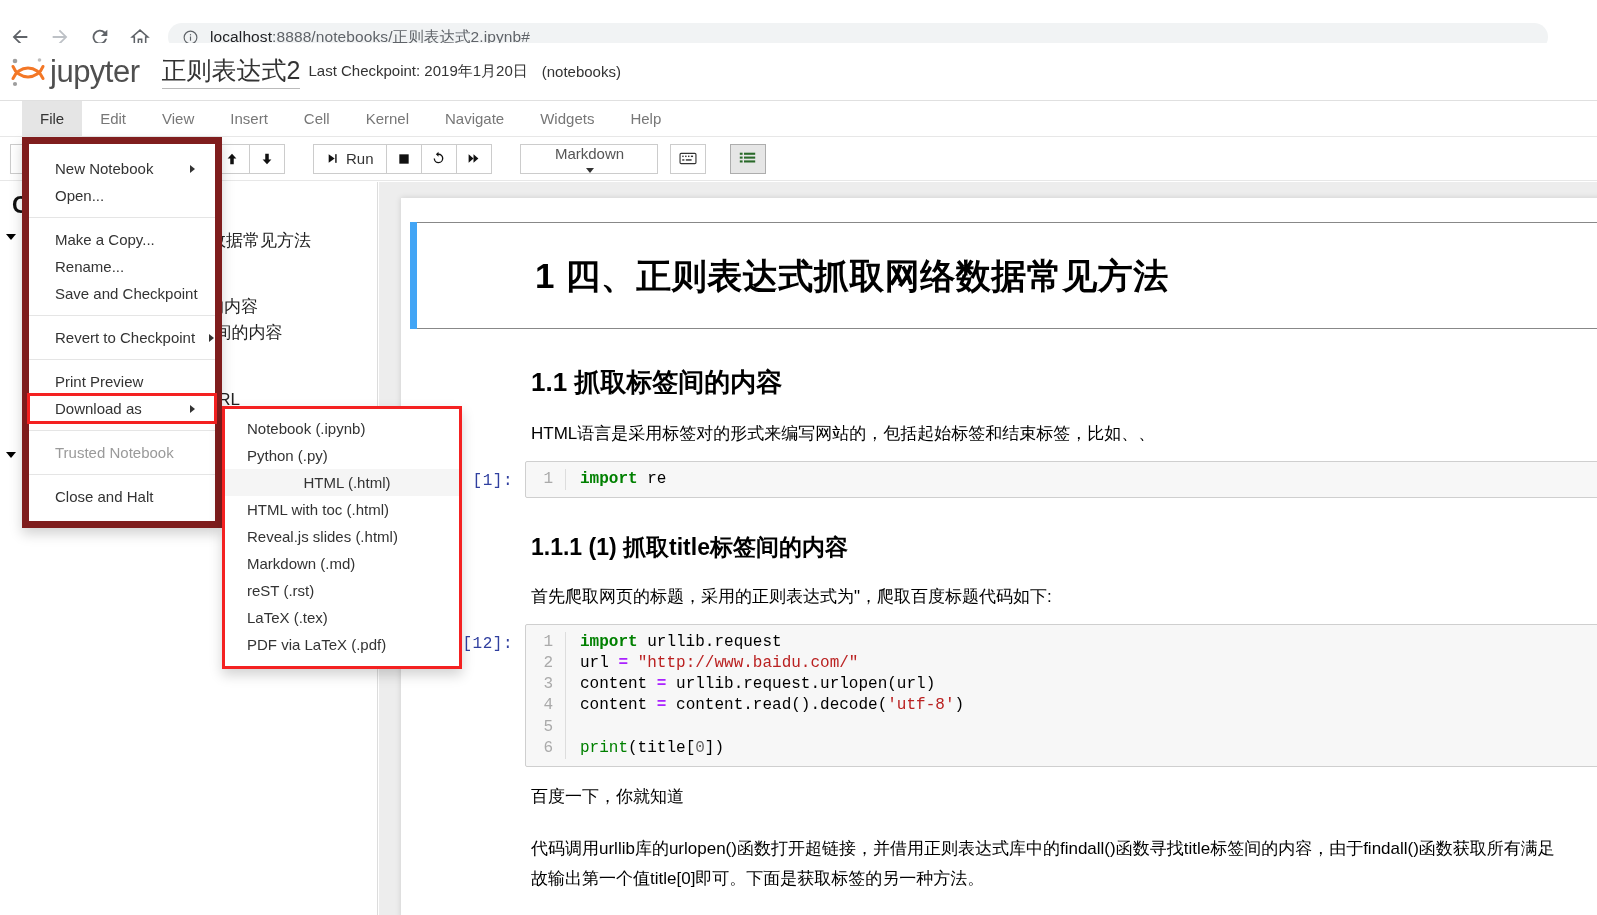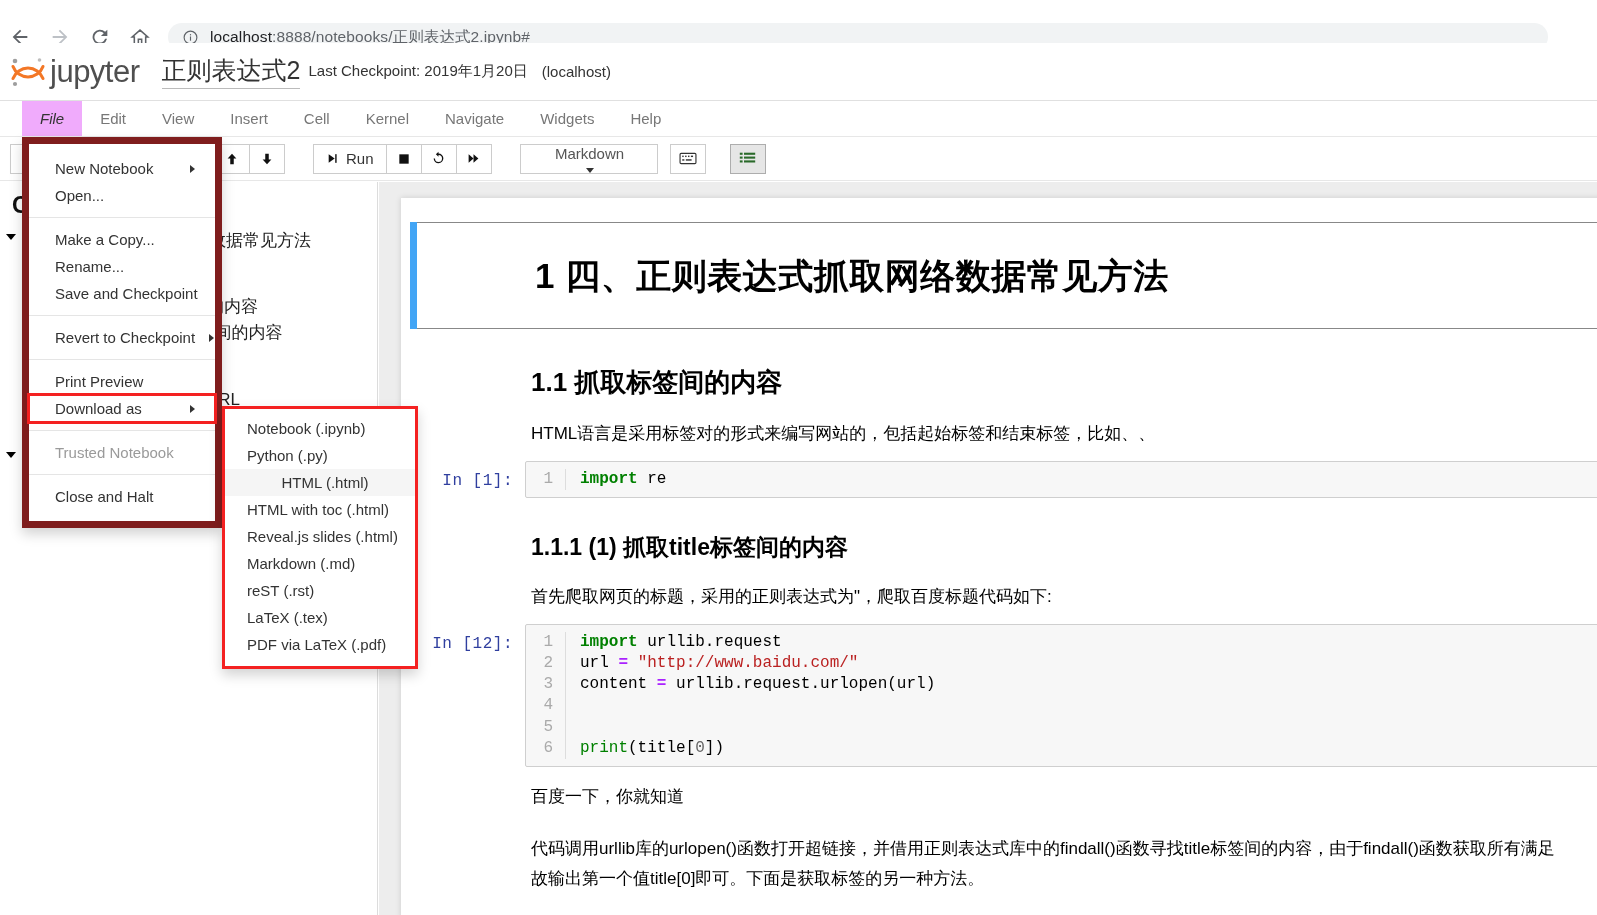--- a/index.html
+++ b/index.html
@@ -71,21 +71,21 @@
     border-bottom: 1px solid #e7e7e7;
     display: flex; align-items: stretch;
     padding-left: 22px;
   }
   .menu-item {
     display: flex; align-items: center;
     padding: 0 18px;
     font-size: 15px; color: #777;
     cursor: default;
   }
-  .menu-item.active { background: #f0abfc; color: #333; font-style: italic; }
+  .menu-item.active { background: #e5e5e5; color: #333; }
 
   
   #toolbar {
     position: absolute; left: 0; top: 137px;
     width: 1597px; height: 44px;
     background: #ffffff;
     border-bottom: 1px solid #e7e7e7;
     display: flex; align-items: center;
     padding-left: 10px;
     gap: 0;
@@ -206,21 +206,21 @@
   .fm-arrow { width:0;height:0;border-top:4px solid transparent;border-bottom:4px solid transparent;border-left:5px solid #333; margin-left: 14px;}
   .fm-item.highlight {
     outline: 3px solid #f42121;
     outline-offset: -1px;
     position: relative; z-index: 2; gap: 11px;
   }
 
   
   #download-submenu {
     position: absolute; left: 222px; top: 406px;
-    width: 196px;
+    width: 240px;
     background: #ffffff;
     border: 3px solid #f42121;
     box-shadow: 0 6px 12px rgba(0,0,0,.175);
     padding: 6px 0 8px 0;
     z-index: 60;
   }
   .dl-item { padding: 5px 12px 5px 22px; font-size: 15px; color: #333; white-space: nowrap; }
   .dl-item.hover { background: #f5f5f5; text-align: center; }
 </style>
 </head>
@@ -273,21 +273,21 @@
       <circle cx="7" cy="9" r="2.3" fill="#9e9e9e"></circle>
       <circle cx="31.5" cy="8" r="1.8" fill="#bdbdbd"></circle>
       <circle cx="7" cy="32" r="2.1" fill="#9e9e9e"></circle>
       <path d="M5 14.5a16 16 0 0 0 30 0" fill="none" stroke="#f37726" stroke-width="3.1" stroke-linecap="round"></path>
       <path d="M35 26.5a16 16 0 0 0-30 0" fill="none" stroke="#f37726" stroke-width="3.1" stroke-linecap="round"></path>
     </svg>
   </span>
   <span id="jp-wordmark">jupyter</span>
   <span id="nb-name">正则表达式2</span>
   <span id="nb-checkpoint">Last Checkpoint: 2019年1月20日</span>
-  <span id="nb-autosaved">(localhost)</span>
+  <span id="nb-autosaved">(notebooks)</span>
 </div>
 
 <div id="menubar">
   <div class="menu-item active">File</div>
   <div class="menu-item">Edit</div>
   <div class="menu-item">View</div>
   <div class="menu-item">Insert</div>
   <div class="menu-item">Cell</div>
   <div class="menu-item">Kernel</div>
   <div class="menu-item">Navigate</div>
@@ -479,20 +479,21 @@
         <div class="code-line">
             <span class="ln">2</span>
             <span class="cd">url <span class="op">=</span> <span class="st">"http://www.baidu.com/"</span></span>
           </div>
         <div class="code-line">
             <span class="ln">3</span>
             <span class="cd">content <span class="op">=</span> urllib.request.urlopen(url)</span>
           </div>
         <div class="code-line">
             <span class="ln">4</span>
+            <span class="cd">content <span class="op">=</span> content.read().decode(<span class="st">'utf-8'</span>)</span>
           </div>
         <div class="code-line">
             <span class="ln">5</span>
           </div>
         <div class="code-line">
             <span class="ln">6</span>
             <span class="cd"><span class="bi">print</span>(title[<span class="num">0</span>])</span>
           </div>
       </div>
     </div>

